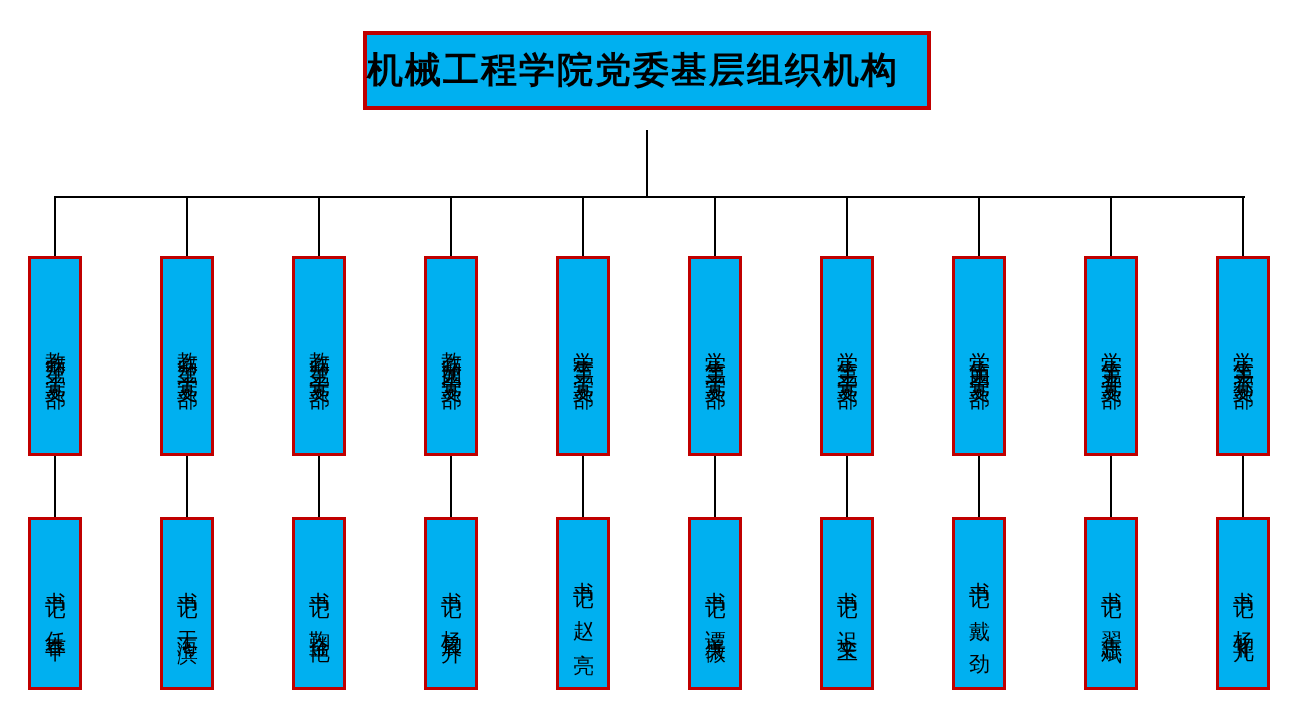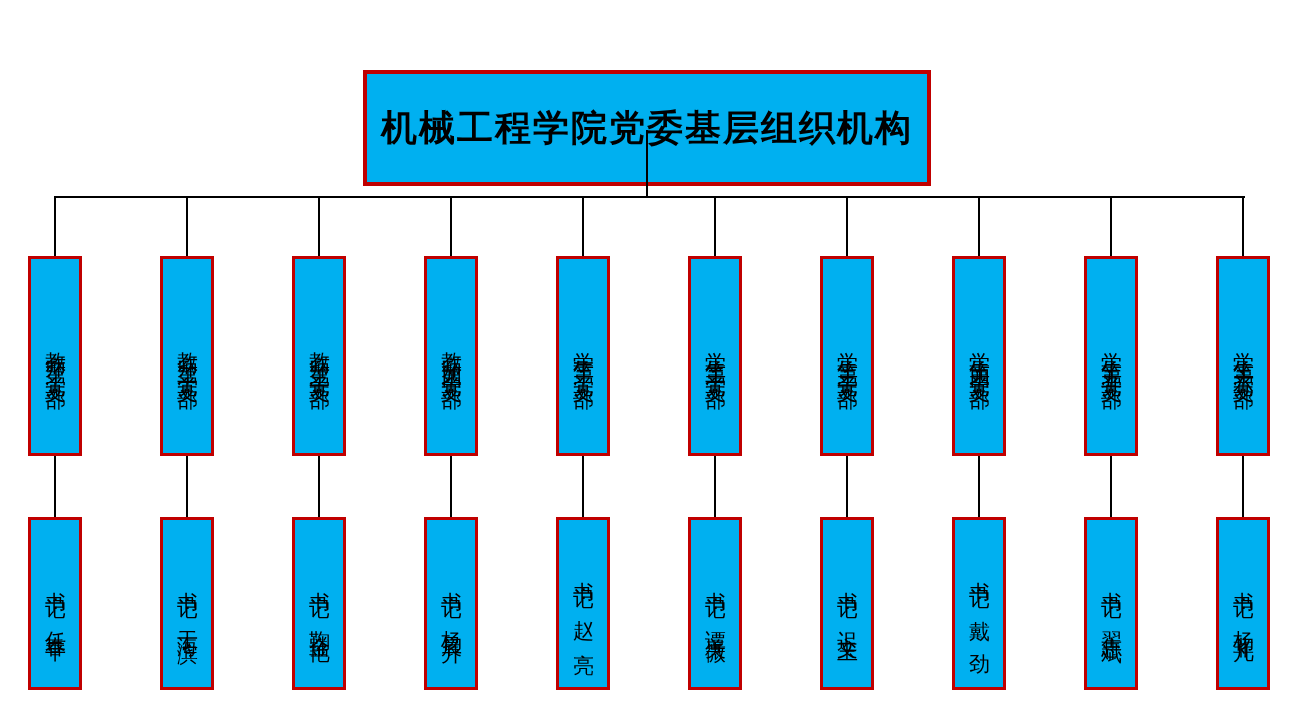--- a/index.html
+++ b/index.html
@@ -15,27 +15,25 @@
     position: relative;
     width: 1298px;
     height: 707px;
     background: var(--bg);
     overflow: hidden;
     font-family: "DejaVu Serif", serif;
   }
   .title-box {
     position: absolute;
     left: 363px; top: 31px;
-    width: 568px; height: 116px;
+    width: 568px; height: 79px;
     background: var(--box-fill);
     border: 4px solid var(--box-border);
     display: flex;
     align-items: center;
-    justify-content: center;
-    margin-top: 39px;
   }
   .title-text {
     font-size: 36px;
     font-weight: bold;
     color: var(--text);
     letter-spacing: 2px;
     white-space: nowrap;
   }
   .vline, .hline { position: absolute; background: var(--line); }
   .stem { left: 646px; top: 130px; width: 2px; height: 66px; }

